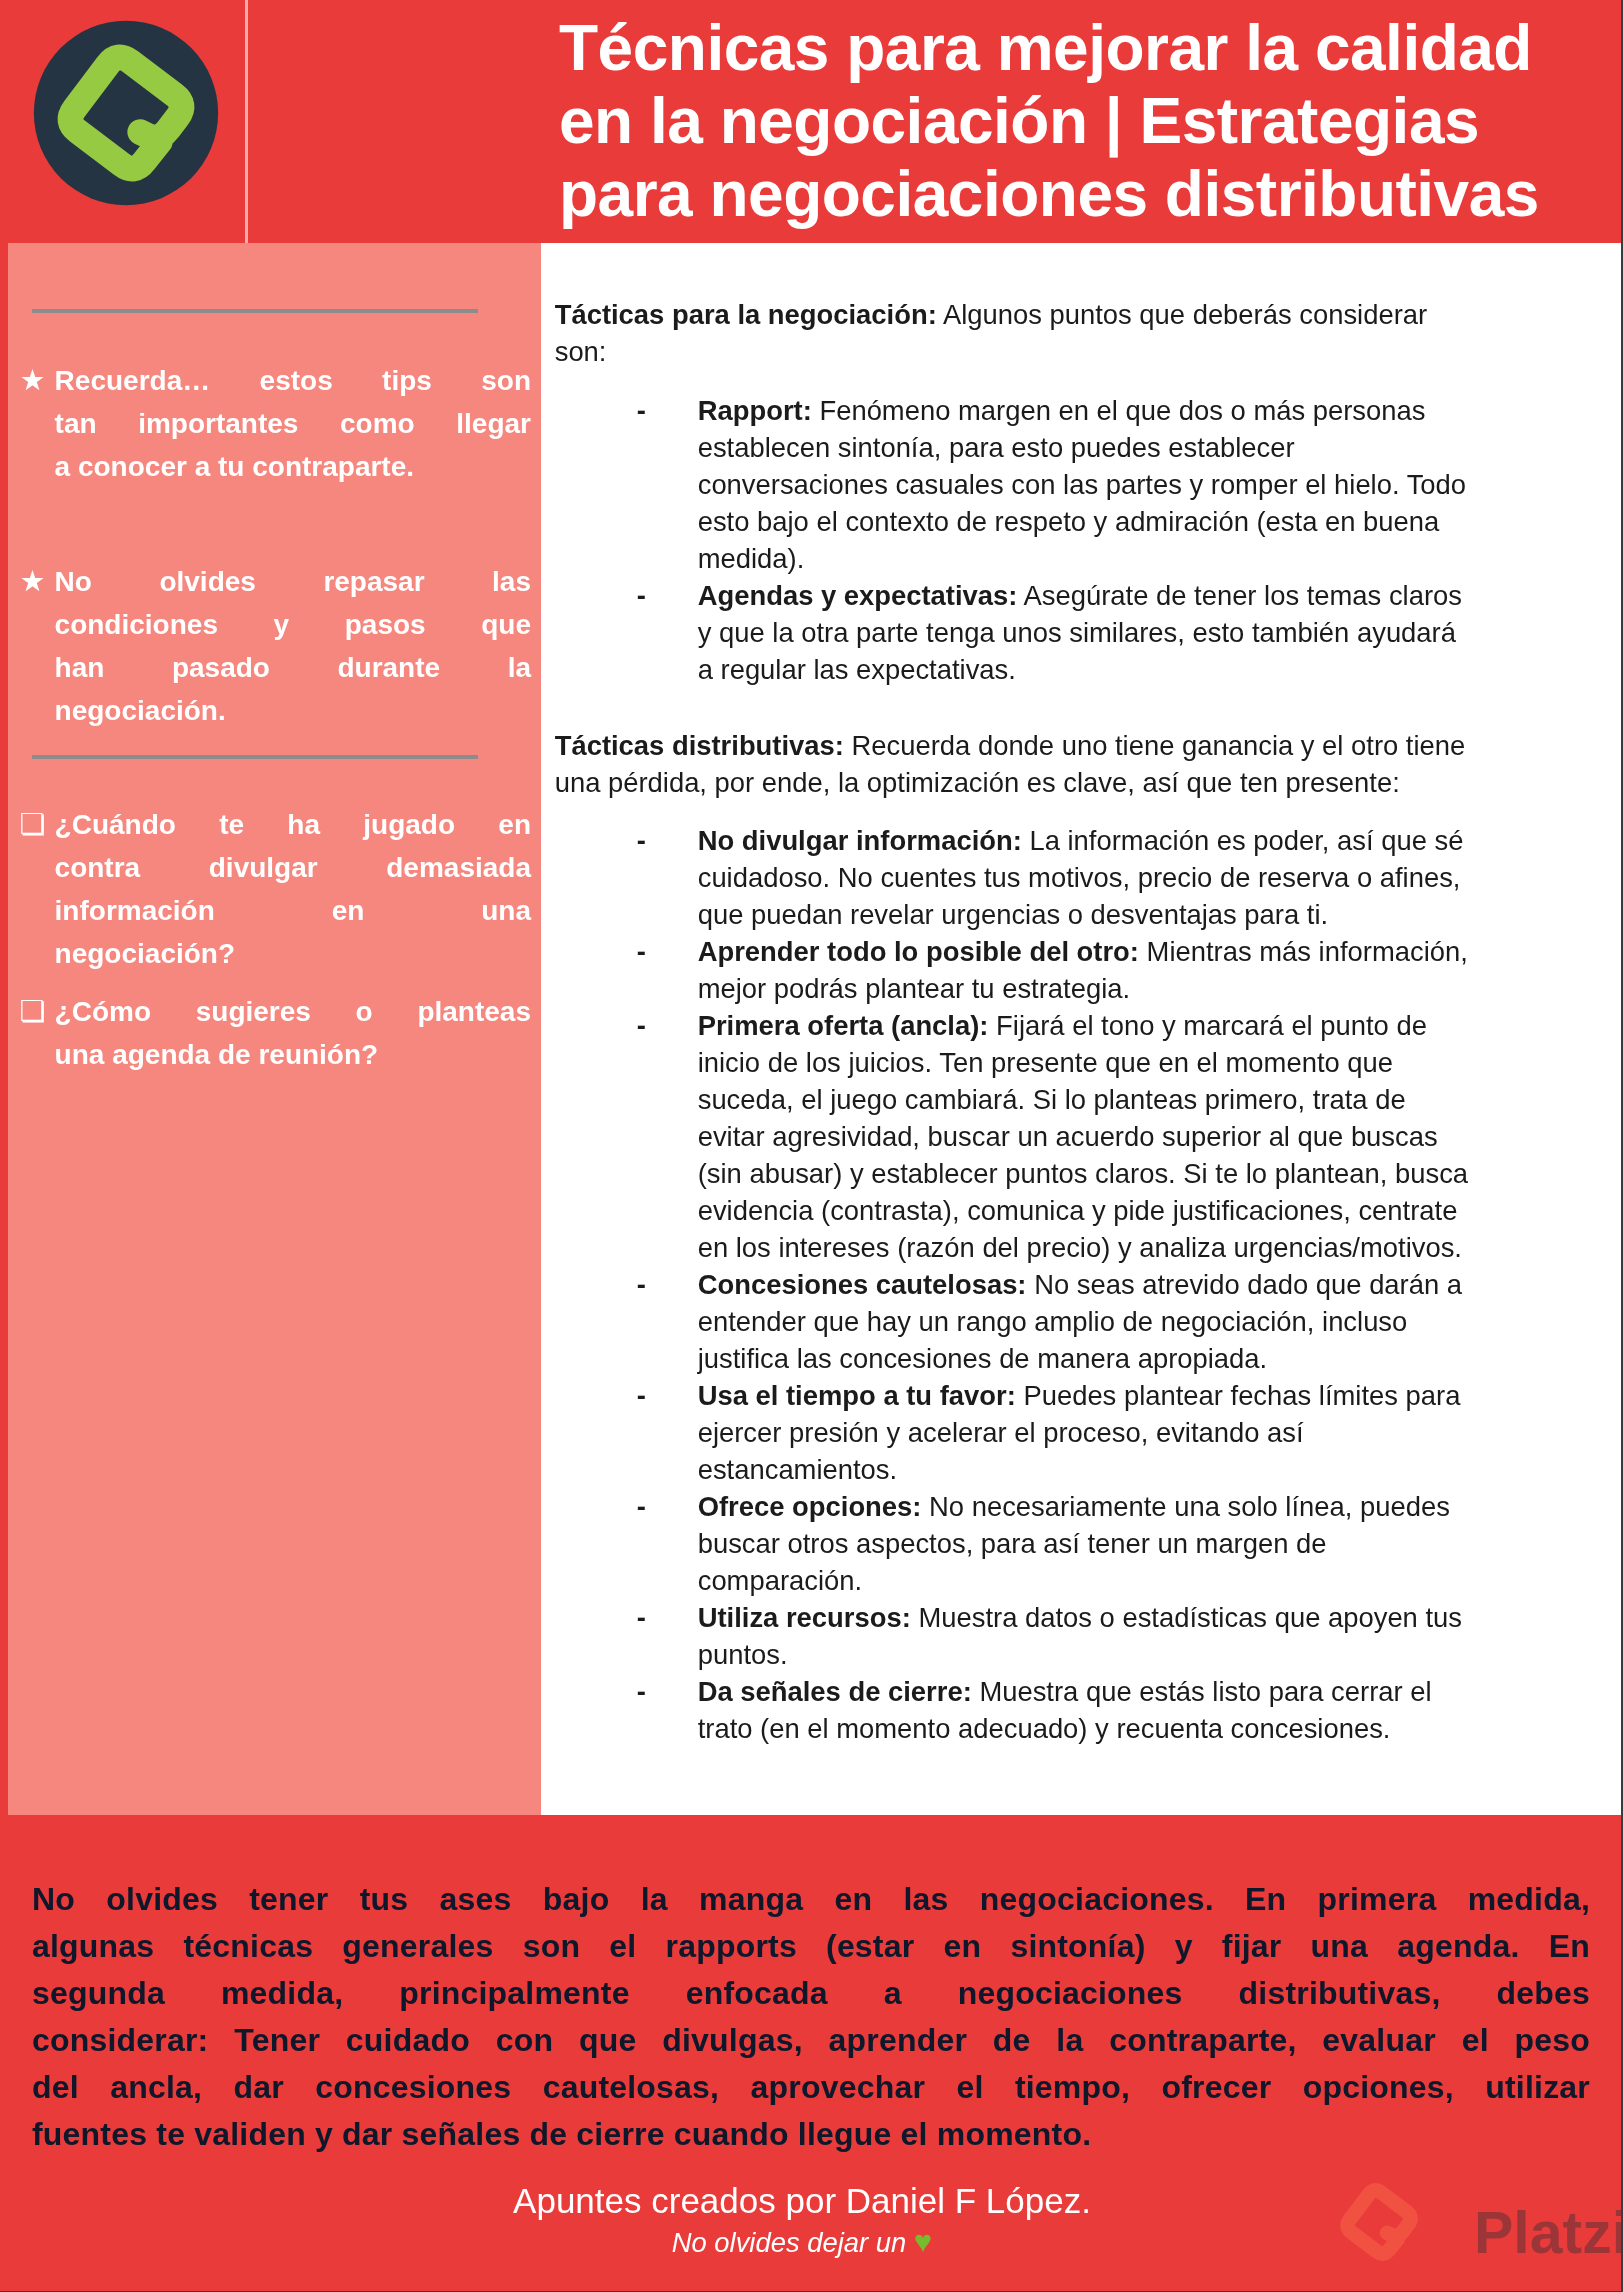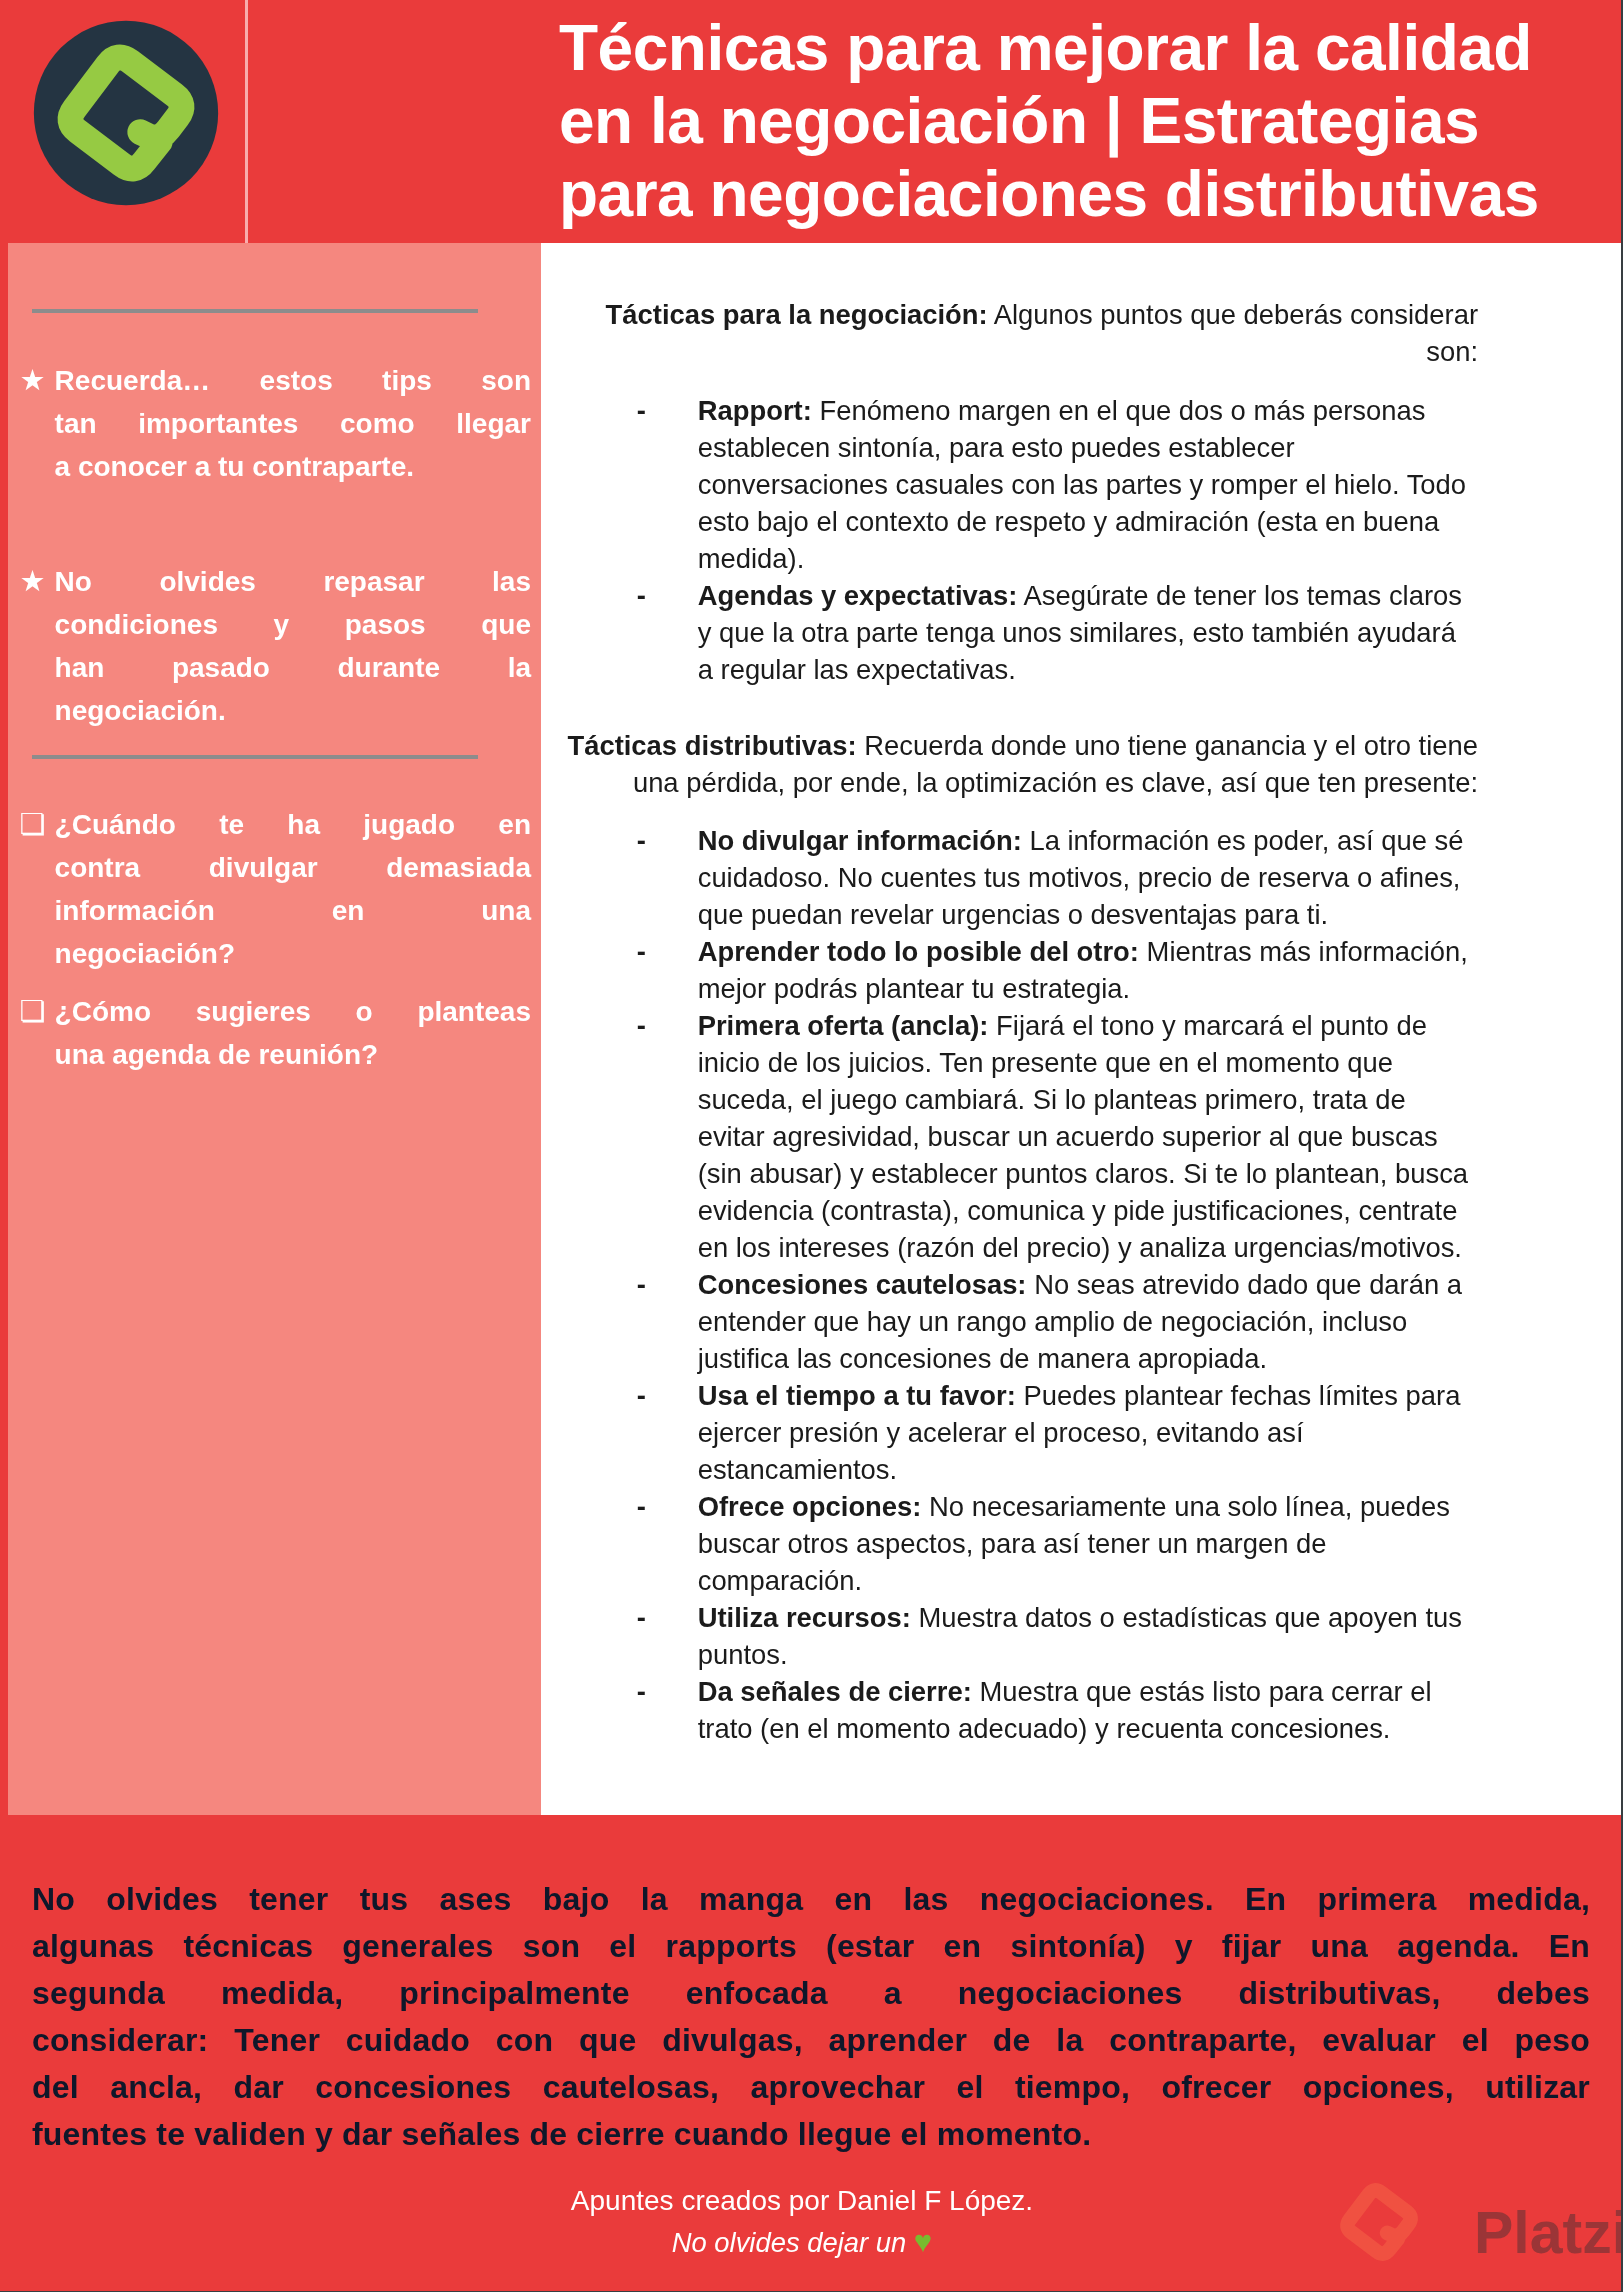--- a/index.html
+++ b/index.html
@@ -33,40 +33,40 @@
   .sb-marker { width:35px; flex:0 0 35px; font-size:29px; }
   .sb-text { flex:1; }
   .jline { display:block; text-align:justify; text-align-last:justify; }
   .jline.last { text-align:justify; text-align-last:left; }
   
   .main {
     position:absolute; left:541px; top:243px; width:1082px; height:1572px;
     background:#fff; color:#1b1b1b; font-size:27.4px; line-height:37px;
     padding:53px 145px 0 13.7px;
   }
-  .main p.section-intro { margin:0 0 21.6px 0;text-align:right; }
+  .main p.section-intro { margin:0 0 21.6px 0; }
   .main b { font-weight:bold; }
   .main ul { list-style:none; margin:0 0 39px 0; }
   .main li { display:flex; }
   .li-marker { flex:0 0 61px; margin-left:82px; font-weight:bold; }
   .li-body { flex:1; }
   
   .summary {
     position:absolute; left:0; top:1815px; width:1623px; height:477px; background:#ea3b3b;
   }
   .summary-text {
     position:absolute; left:32px; top:61px; width:1558px;
     color:#0f172a; font-weight:bold; font-size:32px; line-height:47px;
   }
   .summary-text .jline { letter-spacing:0.2px; }
   
   .footer {
     position:absolute; left:0; top:2180px; width:1604px; text-align:center; color:#fff;
   }
-  .footer .credit { font-size:28px; line-height:41px; }
+  .footer .credit { font-size:35px; line-height:41px; }
   .footer .cta { font-size:27.4px; line-height:41px; font-style:italic; }
   .heart { color:#79bb2f; font-style:normal; font-size:31px; }
   
   .watermark { position:absolute; left:1325px; top:2168px; width:304px; height:113px; }
   .wm-logo { position:absolute; left:0; top:0; width:108px; height:108px; opacity:.8; }
   .wm-text {
     position:absolute; left:102px; top:31px;
     font-size:59px; font-weight:bold; letter-spacing:0px;
     color:rgba(75,48,52,.5);
     margin-left:47px;

